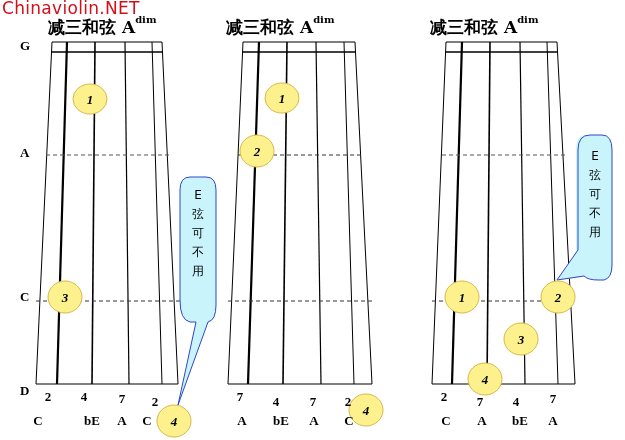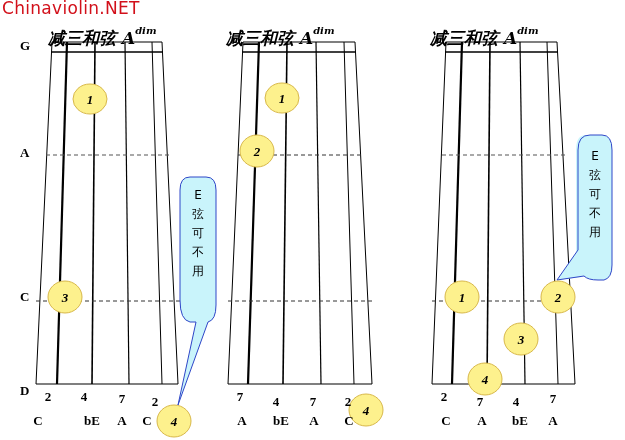--- a/index.html
+++ b/index.html
@@ -1,18 +1,18 @@
 <!DOCTYPE html>
 <html><head>
 <meta charset="utf-8">
 <style>
   html, body { margin:0; padding:0; background:#ffffff; }
   body { width:625px; height:440px; position:relative; overflow:hidden; font-family:"DejaVu Serif", serif; }
   .watermark { position:absolute; left:2px; top:-2px; font-family:"DejaVu Sans", sans-serif; font-size:17px; color:#d2101a; letter-spacing:0.3px; z-index:5; }
-  .title { position:absolute; top:27px; font-family:"DejaVu Serif", serif; font-weight:bold; font-size:17px; color:#000; white-space:nowrap;font-style:italic; }
+  .title { position:absolute; top:16px; font-family:"DejaVu Serif", serif; font-weight:bold; font-size:17px; color:#000; white-space:nowrap; }
   .title sup { font-size:10px; position:relative; top:-3px; }
   .rowlabel { position:absolute; left:20px; font-family:"Liberation Serif", serif; font-weight:bold; font-size:13px; color:#000; }
   .num { position:absolute; font-family:"Liberation Serif", serif; font-weight:bold; font-size:13px; color:#000; text-align:center; width:16px; }
   .note { position:absolute; font-family:"Liberation Serif", serif; font-weight:bold; font-size:13px; color:#000; text-align:center; width:30px; }
   .callout-text { position:absolute; font-family:"DejaVu Sans", sans-serif; font-size:12px; color:#000; text-align:center; width:20px; line-height:19px; }
   svg { position:absolute; left:0; top:0; }
   .fing { font-family:"Liberation Serif", serif; font-style:italic; font-weight:bold; font-size:13px; fill:#000; }
 </style>
 </head>
 <body>

